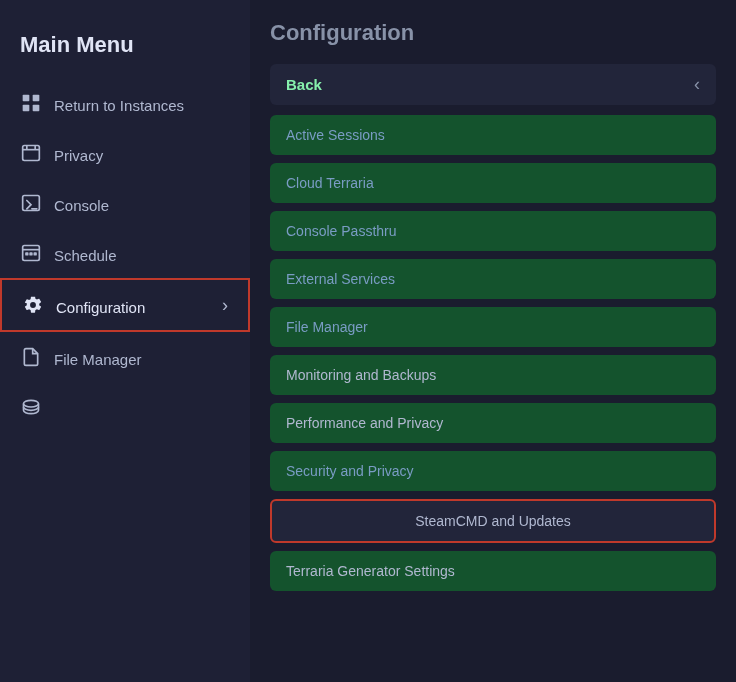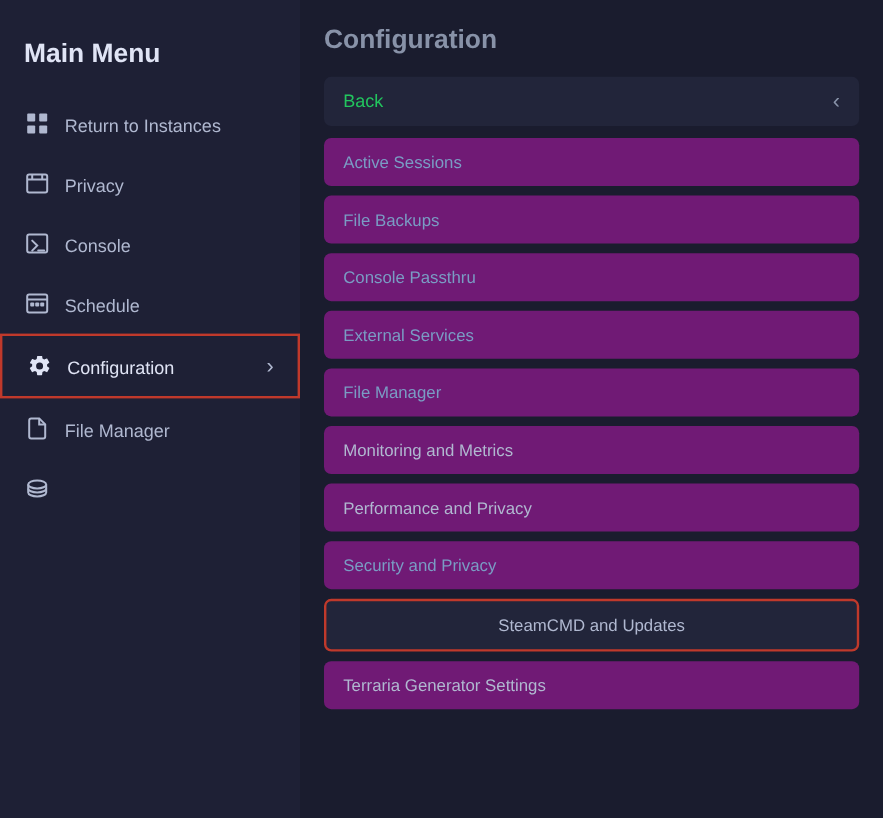--- a/index.html
+++ b/index.html
@@ -95,32 +95,32 @@
       align-items: center;
       justify-content: space-between;
       background-color: #22253a;
       border-radius: 6px;
       padding: 10px 16px;
       margin-bottom: 10px;
       cursor: pointer;
     }
 
     .back-label {
-      color: #22c55e;
+      color: #86efac;
       font-size: 15px;
-      font-weight: normal;
+      font-weight: bold;
     }
 
     .back-chevron {
       color: #8892a8;
       font-size: 18px;
     }
 
     .config-item {
-      background-color: #701a75;
+      background-color: #14532d;
       border-radius: 6px;
       padding: 12px 16px;
       margin-bottom: 8px;
       cursor: pointer;
       color: #7a9cc4;
       font-size: 14px;
     }
 
     .config-item.no-highlight {
       color: #b0b8d0;
@@ -227,22 +227,22 @@
 
 <div class="right-panel">
   <div class="panel-title">Configuration</div>
 
   <div class="back-row">
     <span class="back-label">Back</span>
     <span class="back-chevron">‹</span>
   </div>
 
   <div class="config-item">Active Sessions</div>
-  <div class="config-item">File Backups</div>
+  <div class="config-item">Cloud Terraria</div>
   <div class="config-item">Console Passthru</div>
   <div class="config-item">External Services</div>
   <div class="config-item">File Manager</div>
-  <div class="config-item no-highlight">Monitoring and Metrics</div>
+  <div class="config-item no-highlight">Monitoring and Backups</div>
   <div class="config-item no-highlight">Performance and Privacy</div>
   <div class="config-item">Security and Privacy</div>
   <div class="config-item highlighted">SteamCMD and Updates</div>
   <div class="config-item no-highlight">Terraria Generator Settings</div>
 </div>
 
 </body></html>

